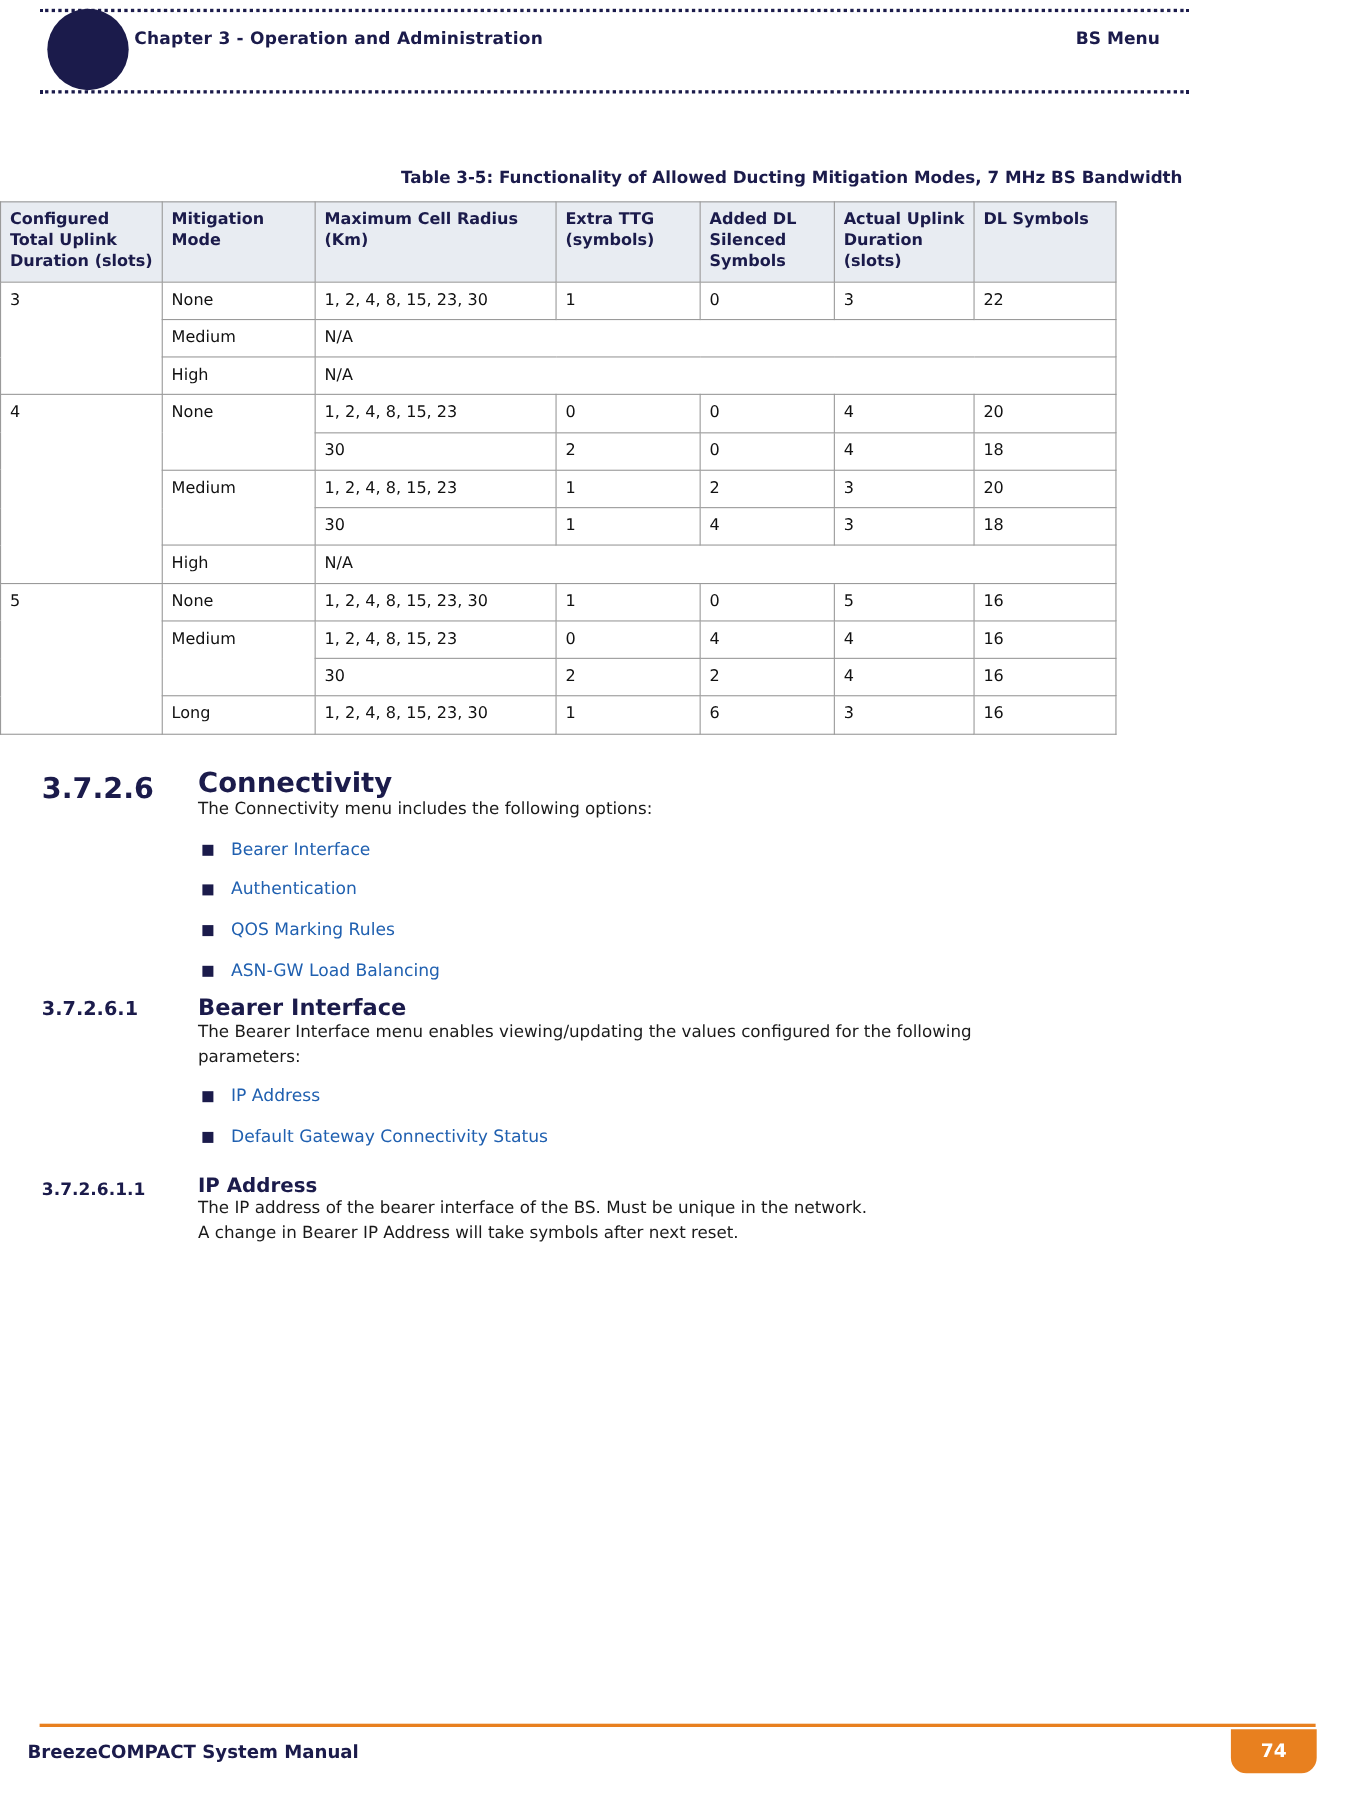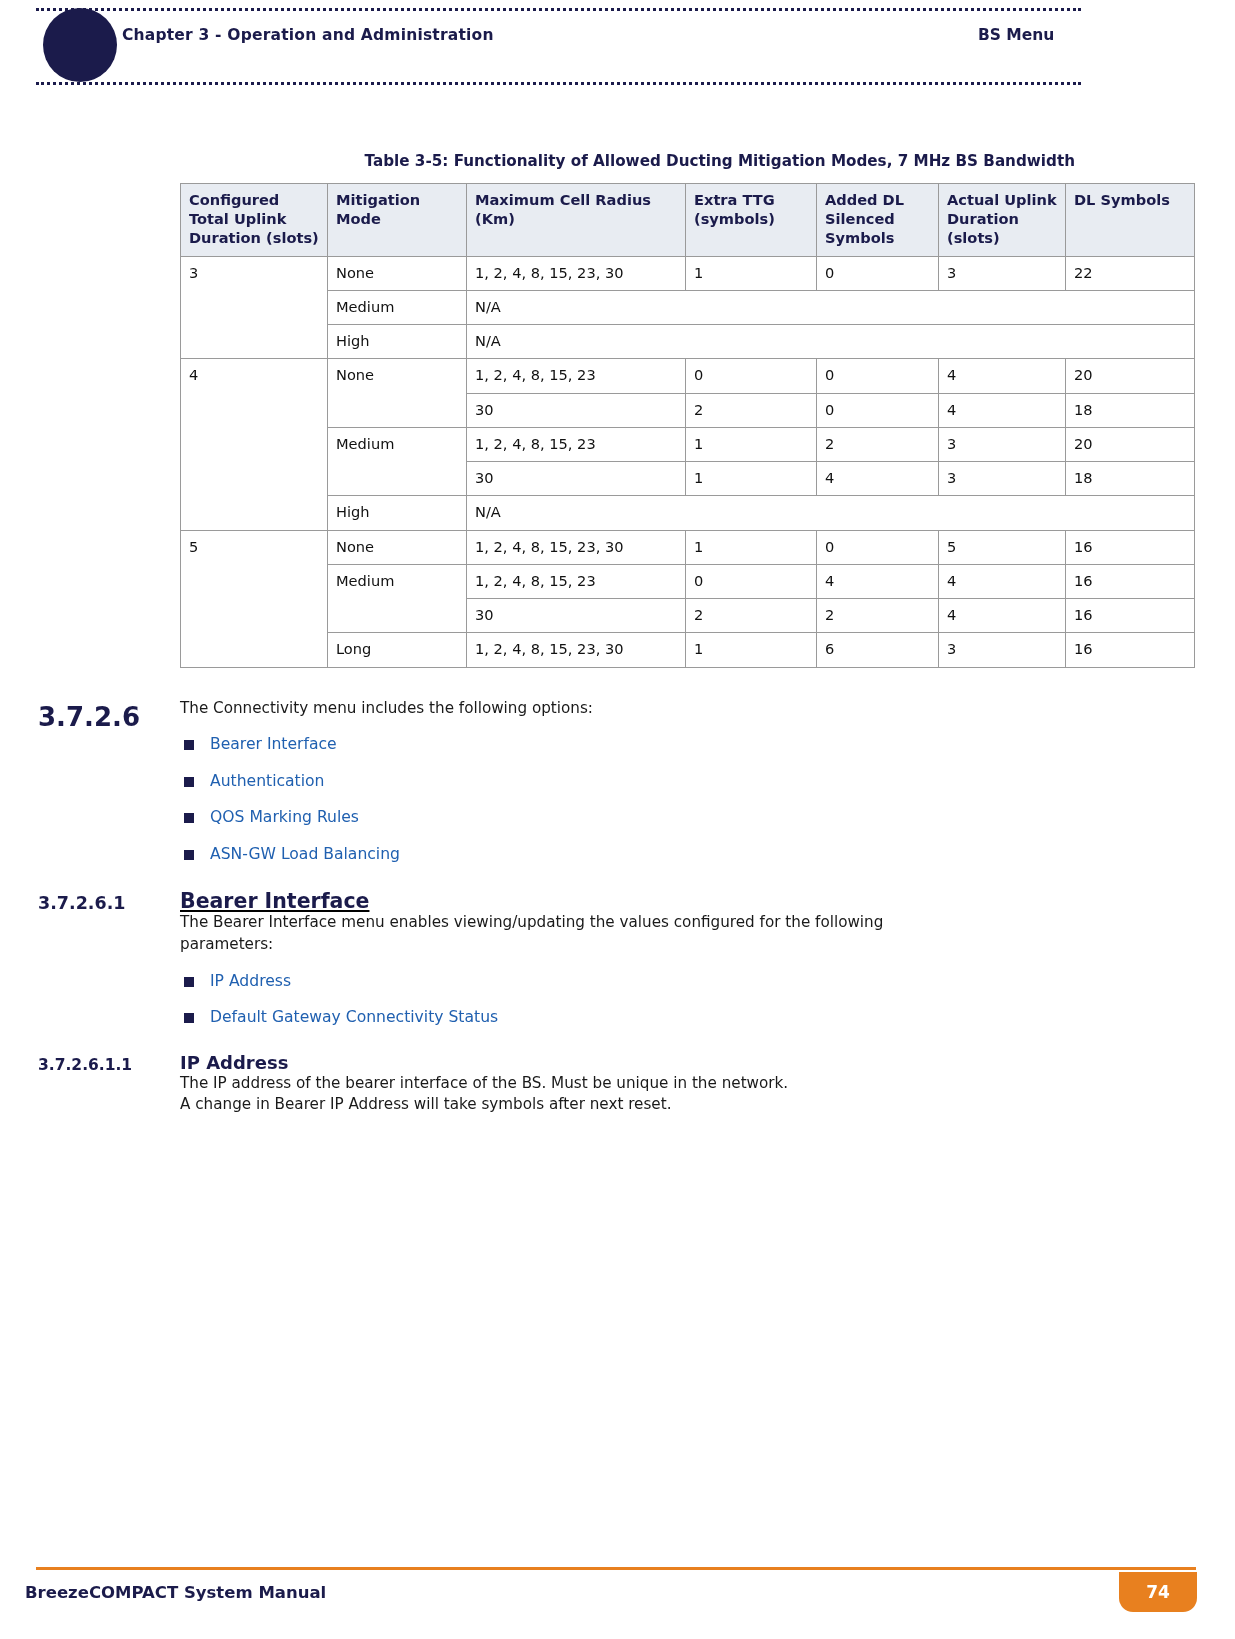--- a/index.html
+++ b/index.html
@@ -80,21 +80,20 @@
     color: #1b1b4b;
     text-align: right;
     margin-left: 180px;
     width: 895px;
     line-height: 1.3;
     padding-bottom: 11px;
   }
 
   table.data-table {
     border-collapse: collapse;
-    margin-left: 180px;
     width: 895px;
     table-layout: fixed;
   }
   table.data-table th,
   table.data-table td {
     border: 1px solid #9a9a9a;
     vertical-align: top;
     padding: 6px 8px 8px 8px;
     font-size: 14.6px;
     color: #111111;
@@ -354,30 +353,31 @@
         <td class="col4">1</td>
         <td class="col5">6</td>
         <td class="col6">3</td>
         <td class="col7">16</td>
       </tr>
     </tbody>
   </table>
 
   <div class="sec-wrap" style="margin-top:30px;">
     <div class="h3num" style="top:4px;">3.7.2.6</div>
+    <div class="h3">Connectivity</div>
   </div>
   <p class="body mt18">The Connectivity menu includes the following options:</p>
   <ul class="bullets">
     <li><span class="sq"></span><span>Bearer Interface</span></li>
     <li><span class="sq"></span><span>Authentication</span></li>
     <li><span class="sq"></span><span>QOS Marking Rules</span></li>
     <li><span class="sq"></span><span>ASN-GW Load Balancing</span></li>
   </ul>
 
-  <div class="sec-wrap" style="margin-top:26px;text-decoration:underline;">
+  <div class="sec-wrap" style="margin-top:14px;">
     <div class="h4num" style="top:3px;">3.7.2.6.1</div>
     <div class="h4">Bearer Interface</div>
   </div>
   <p class="body mt10">The Bearer Interface menu enables viewing/updating the values configured for the following</p>
   <p class="body">parameters:</p>
   <ul class="bullets">
     <li><span class="sq"></span><span>IP Address</span></li>
     <li><span class="sq"></span><span>Default Gateway Connectivity Status</span></li>
   </ul>
 

